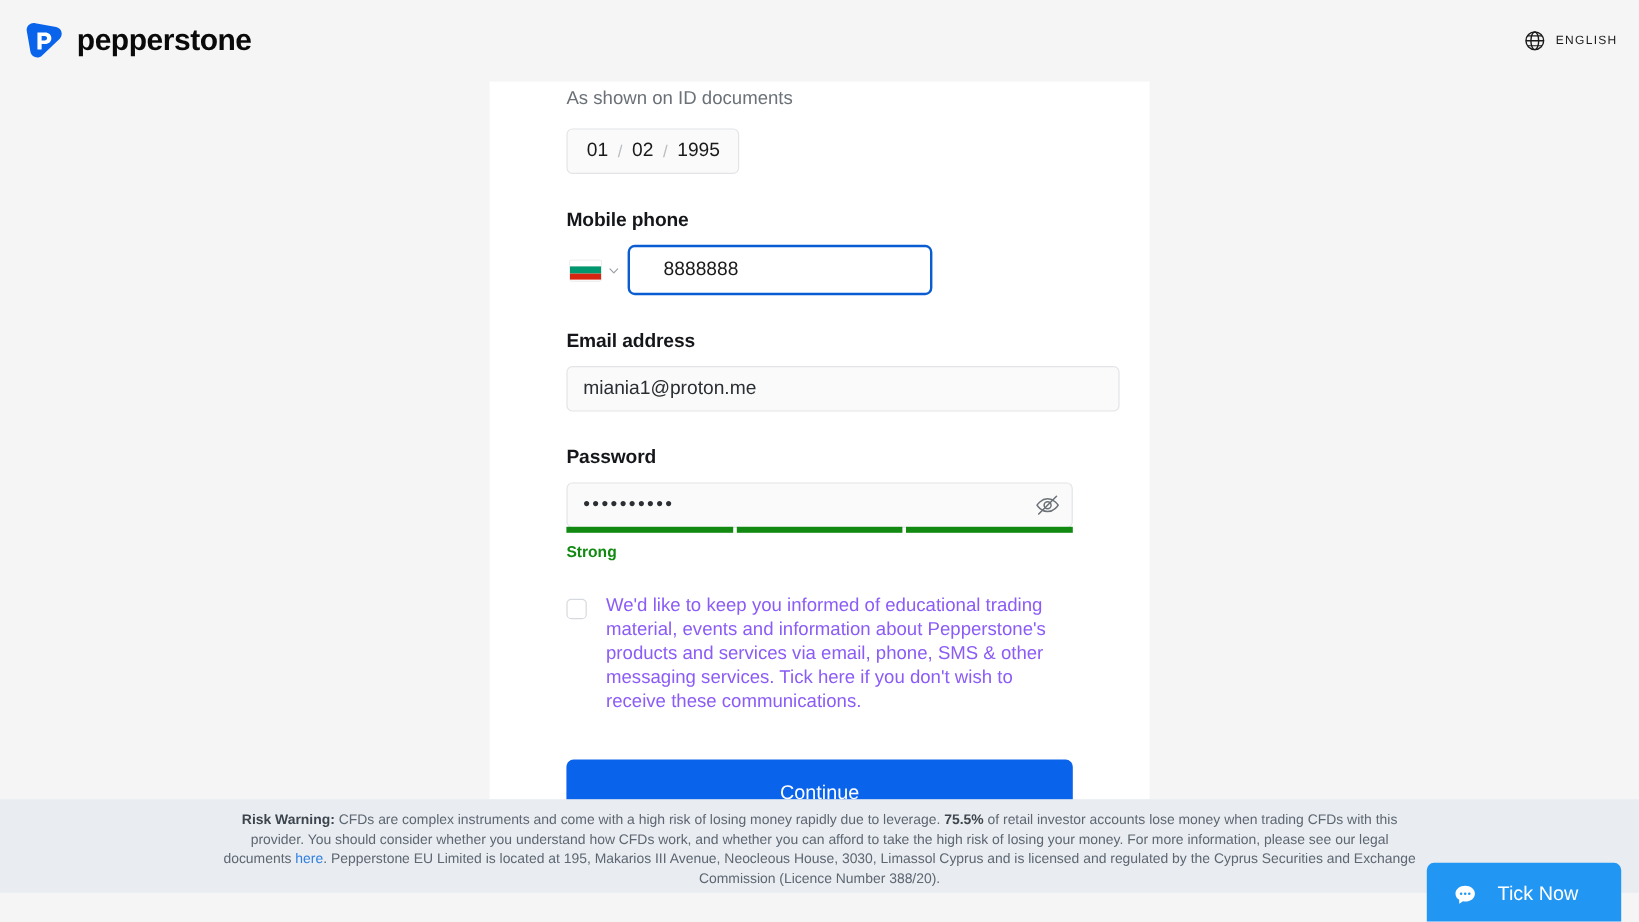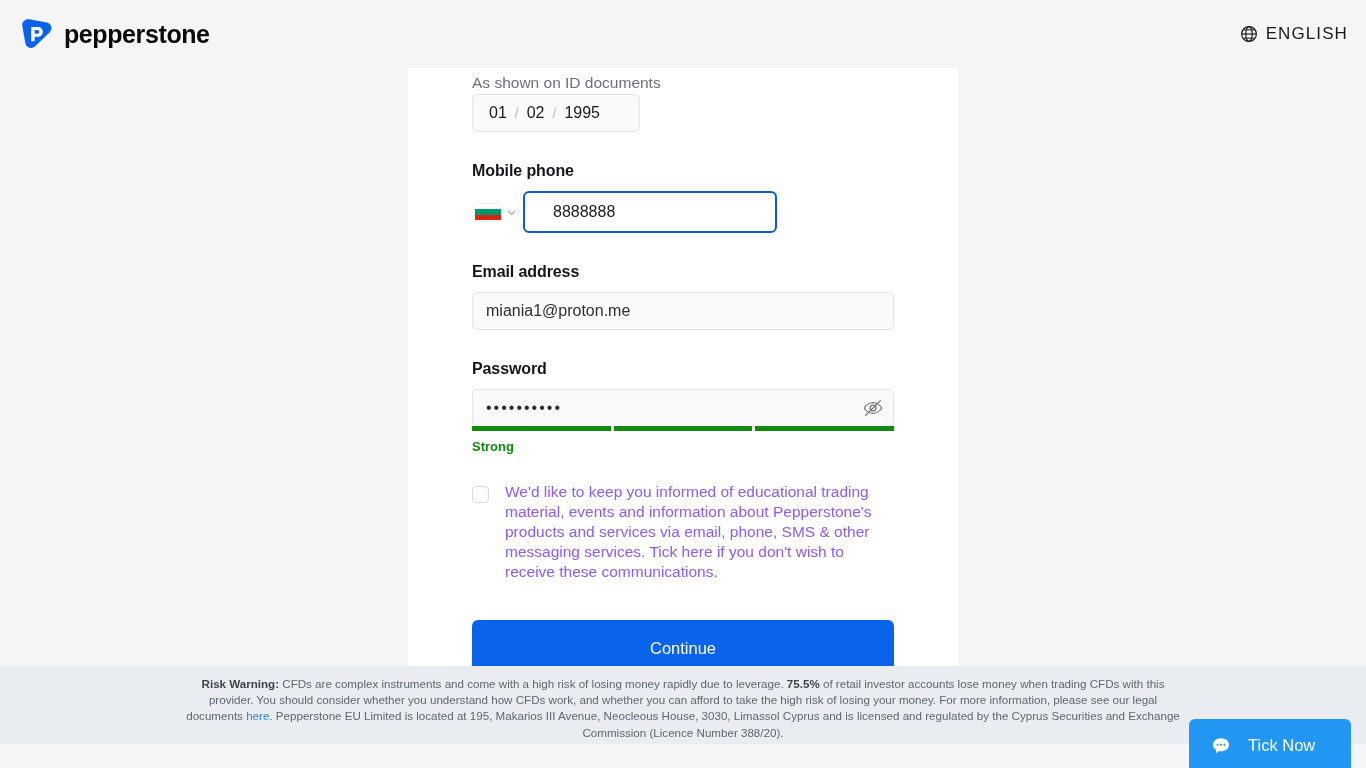--- a/index.html
+++ b/index.html
@@ -50,21 +50,21 @@
   }
 
   .lang {
     display: flex;
     align-items: center;
     gap: 8px;
     cursor: pointer;
   }
 
   .lang-label {
-    font-size: 17px;
+    font-size: 10px;
     letter-spacing: 1.1px;
     color: #1a1a1a;
   }
 
   .globe { width: 18px; height: 18px; display: block; }
 
   
   .card {
     position: absolute;
     left: 408px;
@@ -78,21 +78,22 @@
 
   .hint {
     font-size: 15.5px;
     color: #6b7177;
     margin-top: 4px;
     line-height: 22px;
   }
 
   
   .dob-box {
-    width: 168px;
+    margin-top: 13px;
+    width: 144px;
     height: 38px;
     border: 1px solid #e2e4e7;
     border-radius: 5px;
     background: #fafafa;
     display: flex;
     align-items: center;
     padding: 0 10px;
     gap: 2px;
   }
   .dob-part {
@@ -151,21 +152,21 @@
     background: #ffffff;
     font-family: "Liberation Sans", sans-serif;
     font-size: 16px;
     color: #1a1a1a;
     padding: 0 28px;
     outline: none;
   }
 
   .text-input {
     margin-top: 11px;
-    width: 422px;
+    width: 461px;
     height: 38px;
     border: 1px solid #e2e4e7;
     border-radius: 5px;
     background: #fafafa;
     font-family: "Liberation Sans", sans-serif;
     font-size: 16px;
     color: #2b2f33;
     padding: 0 13px;
     outline: none;
     display: block;

